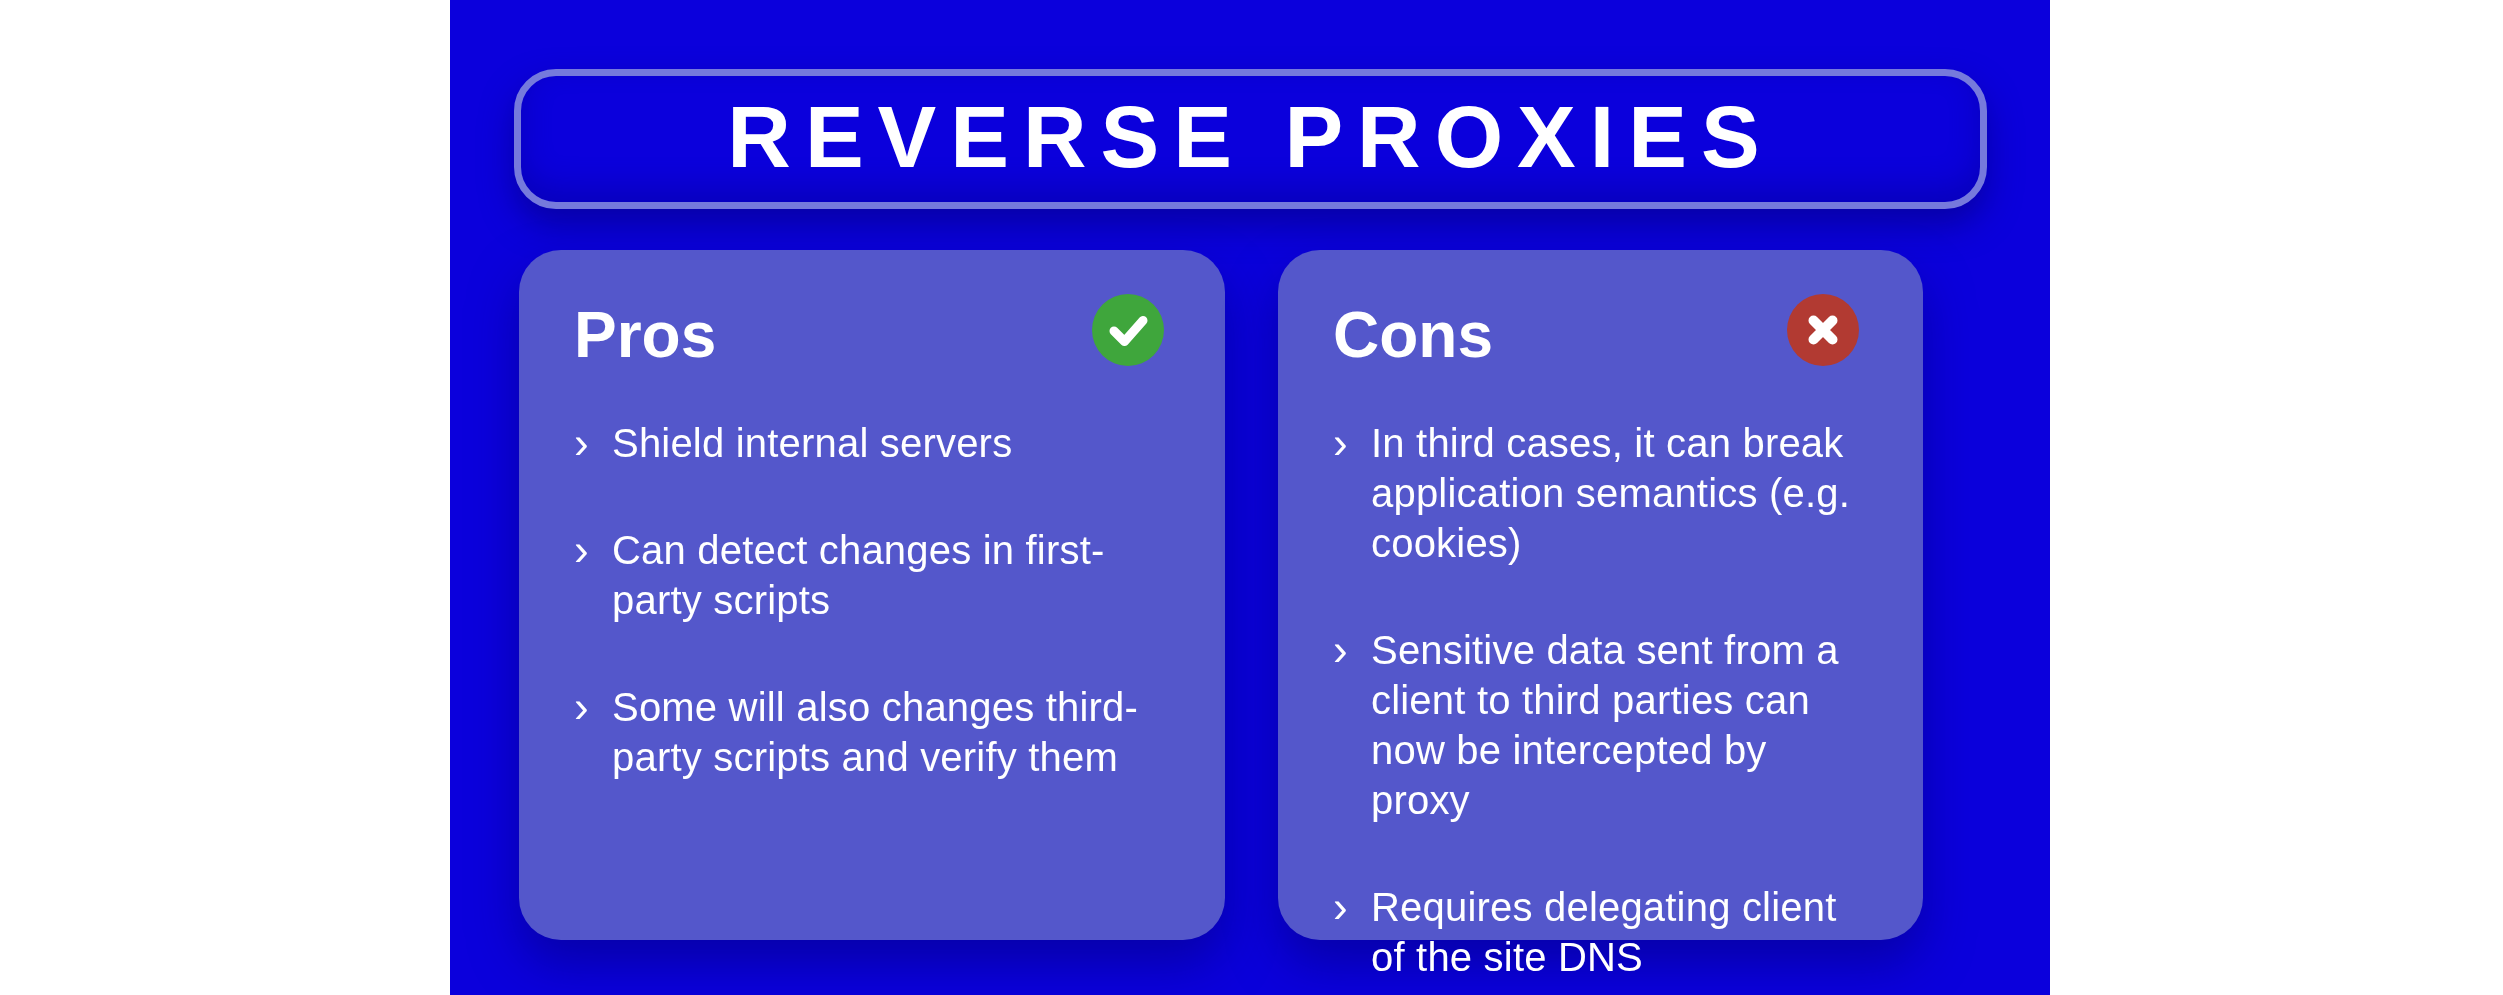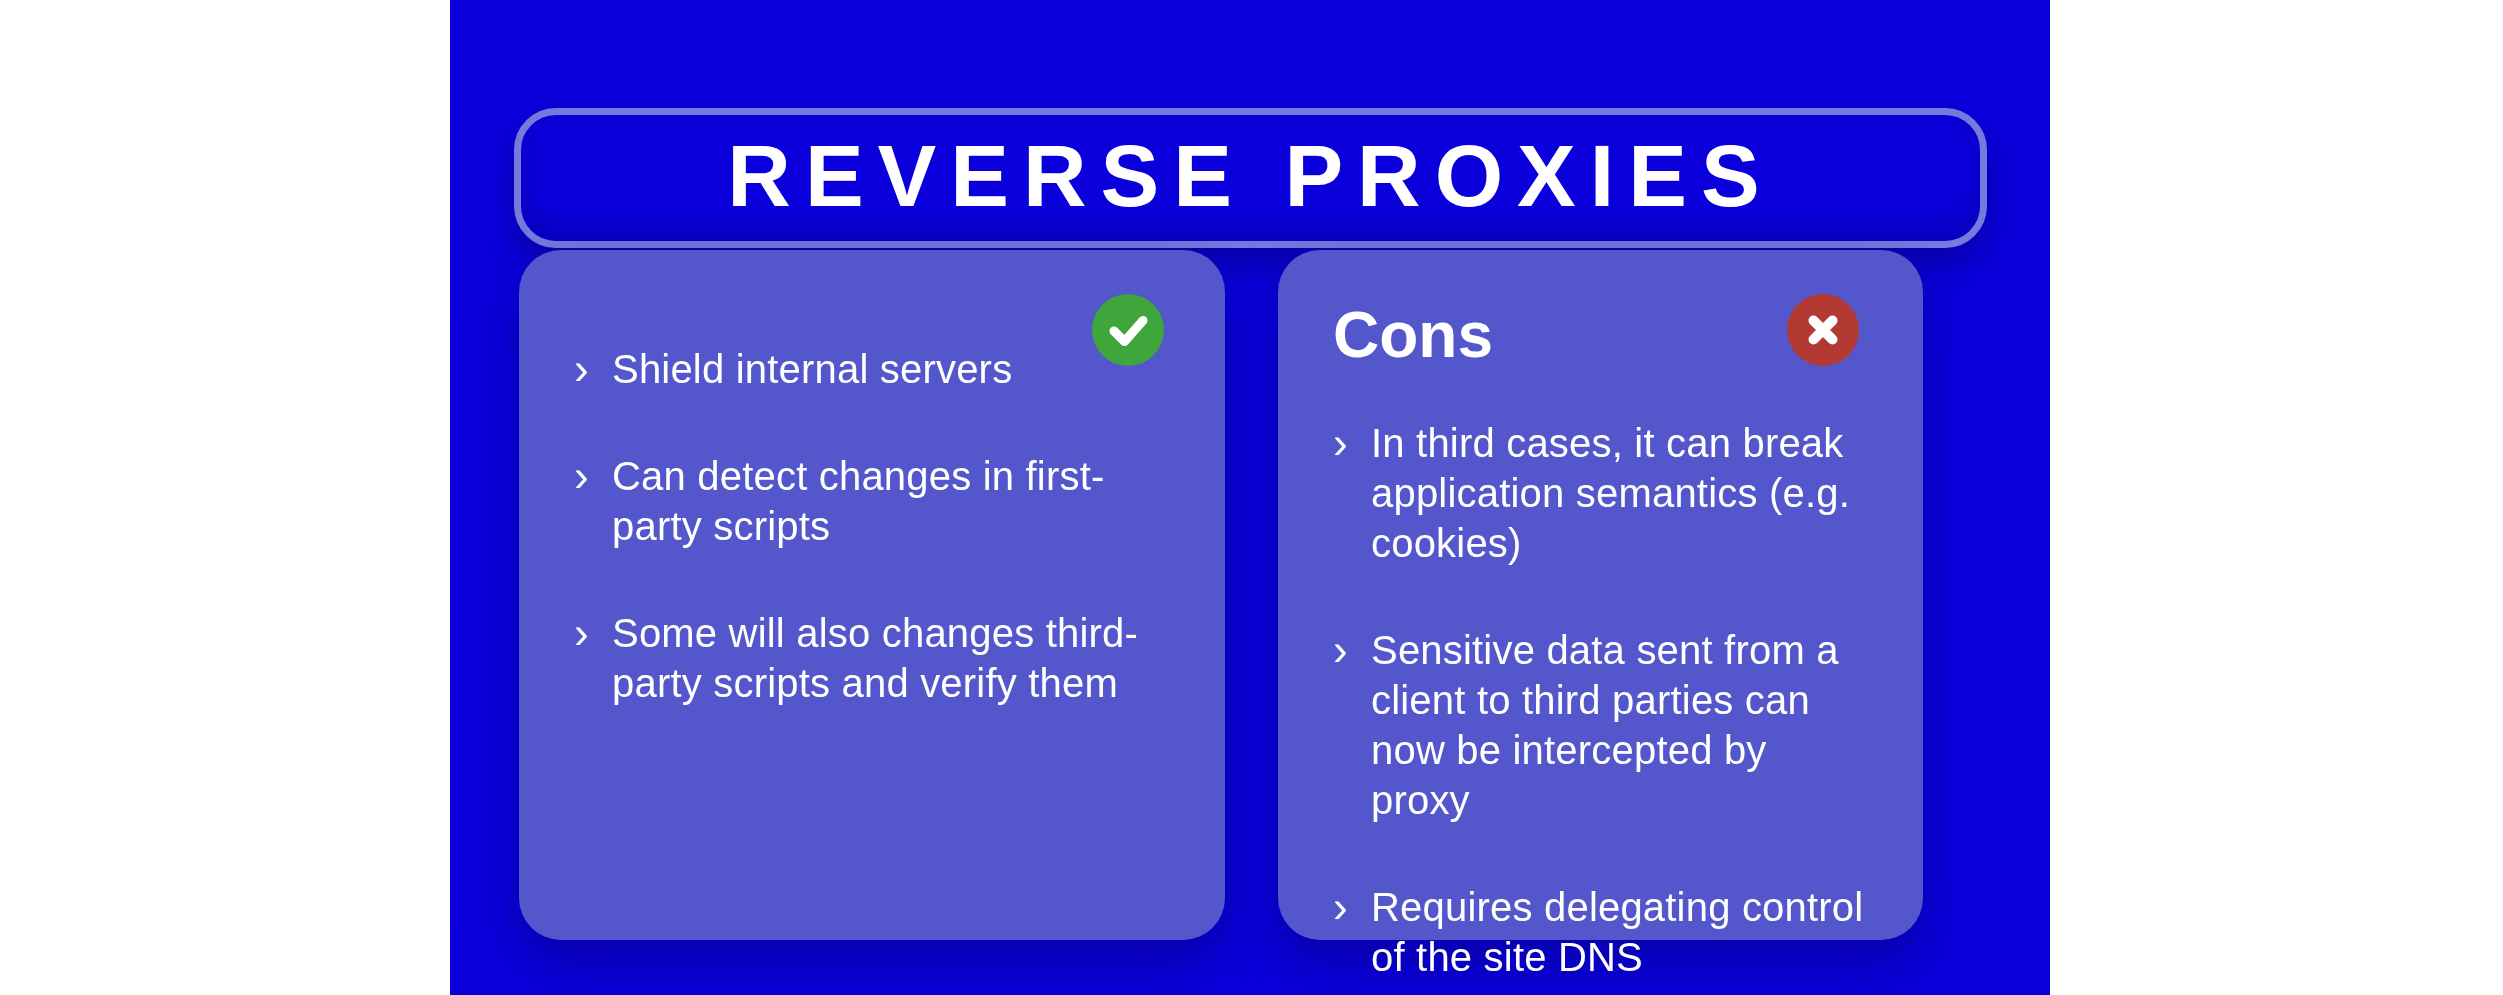--- a/index.html
+++ b/index.html
@@ -31,21 +31,20 @@
   }
   
   .title-box{
     position:absolute;
     left:64px;top:69px;
     width:1473px;height:140px;
     border:7px solid var(--title-border);
     border-radius:42px;
     display:flex;align-items:center;justify-content:center;
     box-shadow:0 16px 32px rgba(3,0,115,.50), inset 0 -14px 30px rgba(3,0,115,.30);
-    margin-top:39px;
   }
   .title-box h1{
     color:var(--text-white);
     font-size:88px;
     font-weight:bold;
     letter-spacing:14px;
     white-space:nowrap;
     transform:translateY(-2px);
   }
   
@@ -105,20 +104,21 @@
 <body>
 
 <div class="canvas">
   <div class="panel">
 
     <div class="title-box">
       <h1>REVERSE PROXIES</h1>
     </div>
 
     <section class="card pros">
+      <h2>Pros</h2>
       <span class="badge">
         <svg width="72" height="72" viewBox="0 0 72 72" aria-hidden="true">
           <path d="M22 37 L32.5 47.5 L51 26.5" fill="none" stroke="#FFFFFF" stroke-width="9" stroke-linecap="round" stroke-linejoin="round"></path>
         </svg>
       </span>
       <ul class="points">
         <li>
           <span class="bullet">›</span>
           <span class="item-text">Shield internal servers</span>
         </li>
@@ -144,19 +144,19 @@
         <li>
           <span class="bullet">›</span>
           <span class="item-text">In third cases, it can break application semantics (e.g. cookies)</span>
         </li>
         <li>
           <span class="bullet">›</span>
           <span class="item-text">Sensitive data sent from a client to third parties can now be intercepted by proxy</span>
         </li>
         <li>
           <span class="bullet">›</span>
-          <span class="item-text">Requires delegating control of the site DNS</span>
+          <span class="item-text">Requires delegating client of the site DNS</span>
         </li>
       </ul>
     </section>
 
   </div>
 </div>
 
 </body></html>

